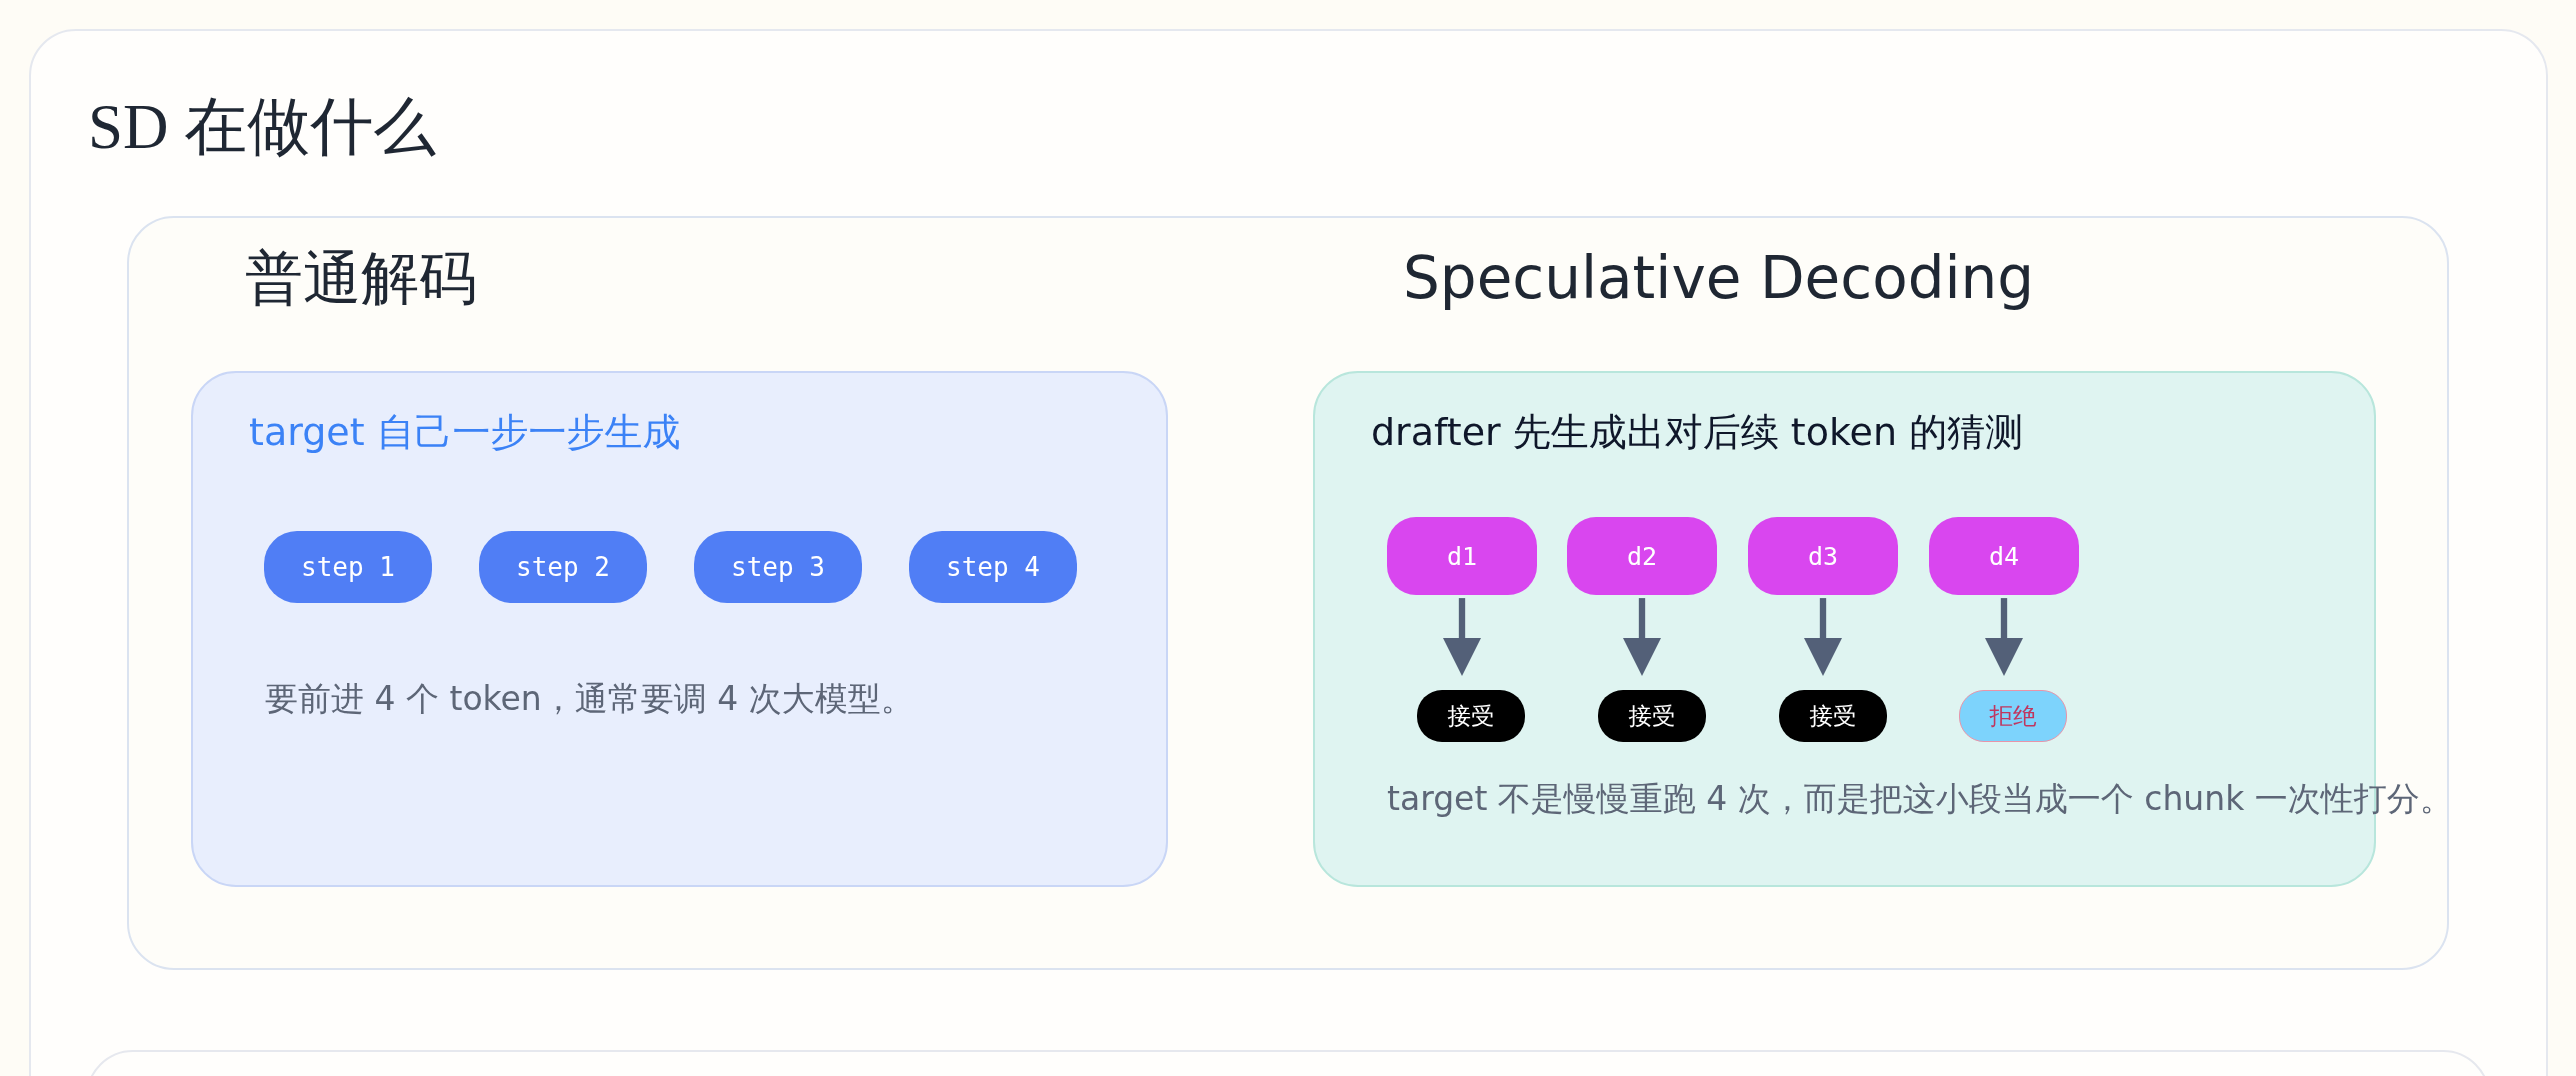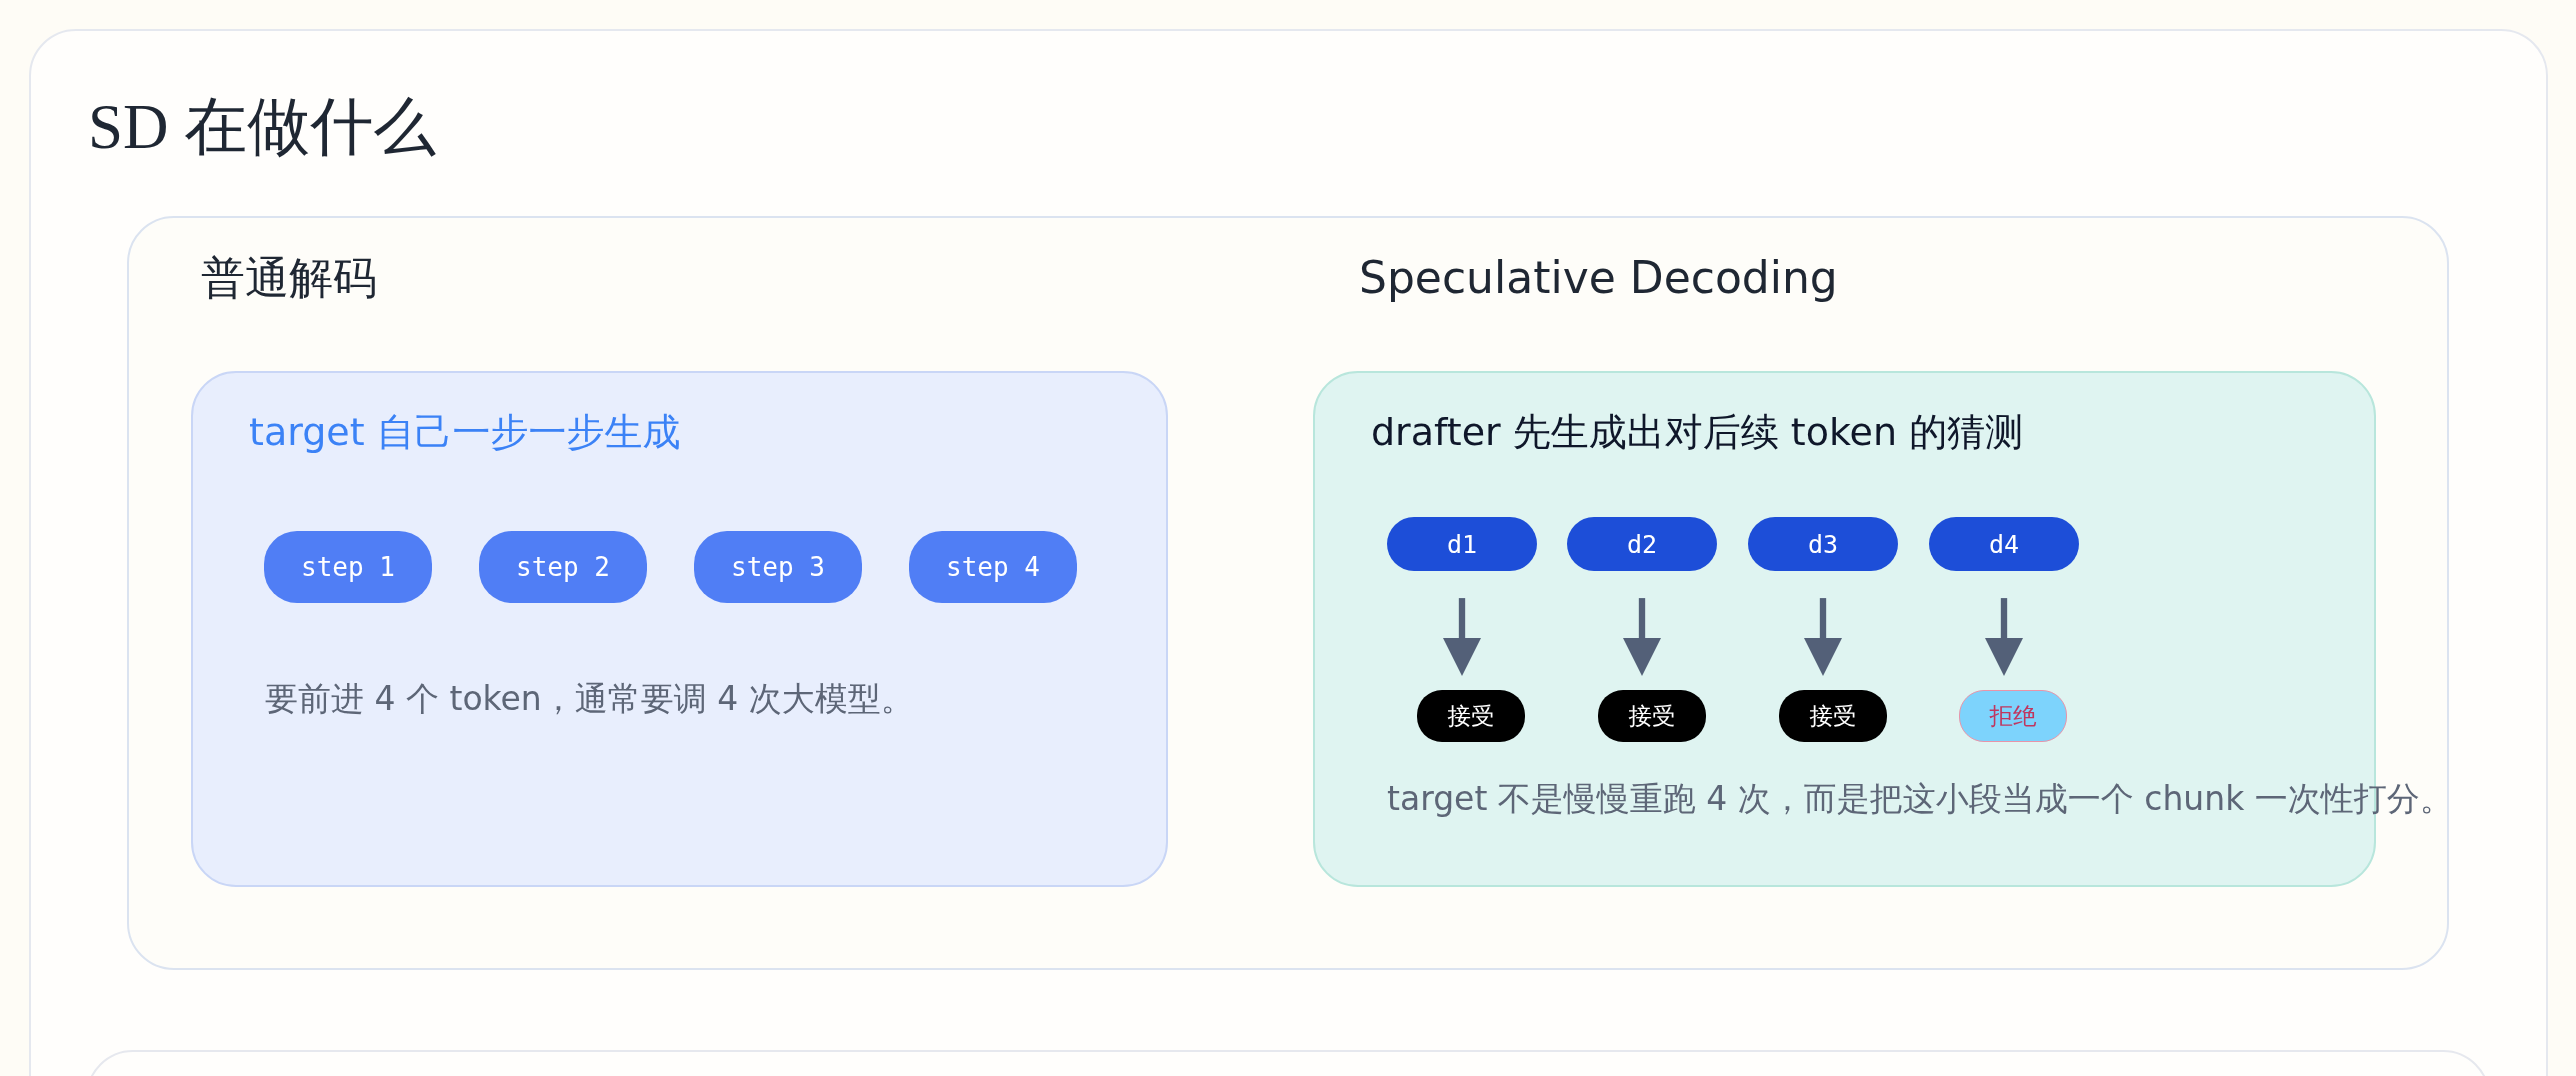--- a/index.html
+++ b/index.html
@@ -15,22 +15,23 @@
   }
   .page-title {
     left: 88px; top: 87px; font-family: "Liberation Serif", "DejaVu Serif", serif;
     font-weight: normal; font-size: 63px; line-height: 81px; color: #1f2733; white-space: nowrap;
   }
   .compare-card {
     left: 127px; top: 216px; width: 2322px; height: 754px;
     background: #fefdf9; border: 2.7px solid #dbe3f0; border-radius: 47px;
   }
   .col-title {
-    top: 240px; font-size: 44px; line-height: 76px; color: #1f2733; white-space: nowrap;
+    top: 240px; font-size: 58px; line-height: 76px; color: #1f2733; white-space: nowrap;
     font-family: "DejaVu Sans", "Liberation Sans", sans-serif;
+    margin-left: 44px;
   }
   .panel {
     top: 371px; height: 516px; border-radius: 45px; border: 2.7px solid;
   }
   .panel-blue { left: 191px; width: 977px; background: #e8eefd; border-color: #c9d6f6; }
   .panel-green { left: 1313px; width: 1063px; background: #dff4f1; border-color: #b8e6dc; }
   .panel-heading {
     top: 407px; font-size: 38px; line-height: 51px; white-space: nowrap;
   }
   .blue-heading { left: 249px; color: #3b82f6; }
@@ -38,22 +39,22 @@
   .step {
     top: 531px; width: 168px; height: 72px; border-radius: 33px;
     background: #507ef5; color: #ffffff;
     font-family: "DejaVu Sans Mono", "Liberation Mono", monospace; font-size: 26px;
     display: flex; align-items: center; justify-content: center;
   }
   .caption {
     font-size: 33px; line-height: 45px; color: #5d6677; white-space: nowrap;
   }
   .draft {
-    top: 517px; width: 150px; height: 54px; border-radius: 29px;
-    background: #1d4ed8; color: #ffffff;
+    top: 517px; width: 150px; height: 78px; border-radius: 29px;
+    background: #d946ef; color: #ffffff;
     font-family: "DejaVu Sans Mono", "Liberation Mono", monospace; font-size: 25px;
     display: flex; align-items: center; justify-content: center;
   }
   .arrow { top: 598px; width: 38px; height: 78px; }
   .badge {
     top: 690px; width: 108px; height: 52px; border-radius: 25px;
     font-size: 23.5px; display: flex; align-items: center; justify-content: center;
   }
   .badge-accept { background: #000000; color: #ffffff; }
   .badge-reject { background: #7dd3fc; color: #c0365f; border: 1.8px solid #e994a9; }

